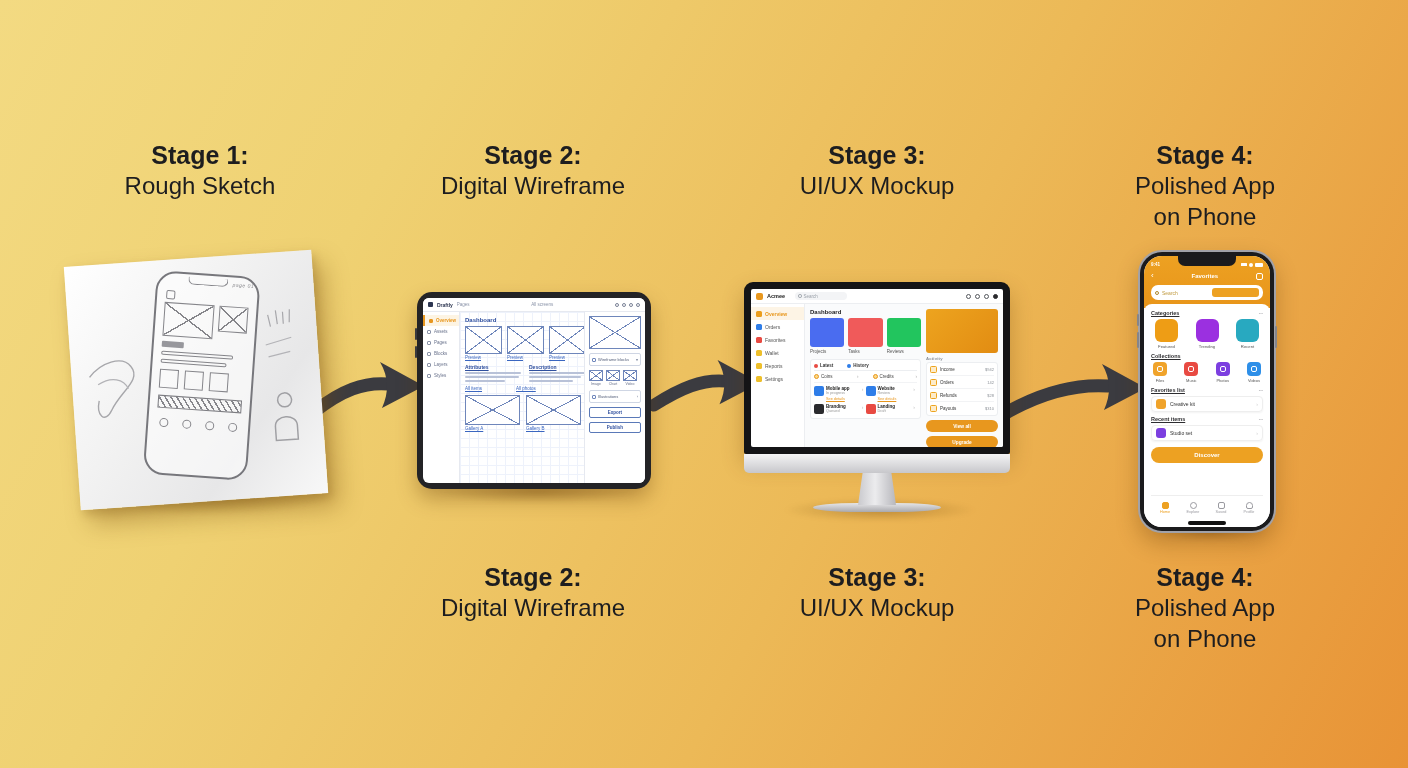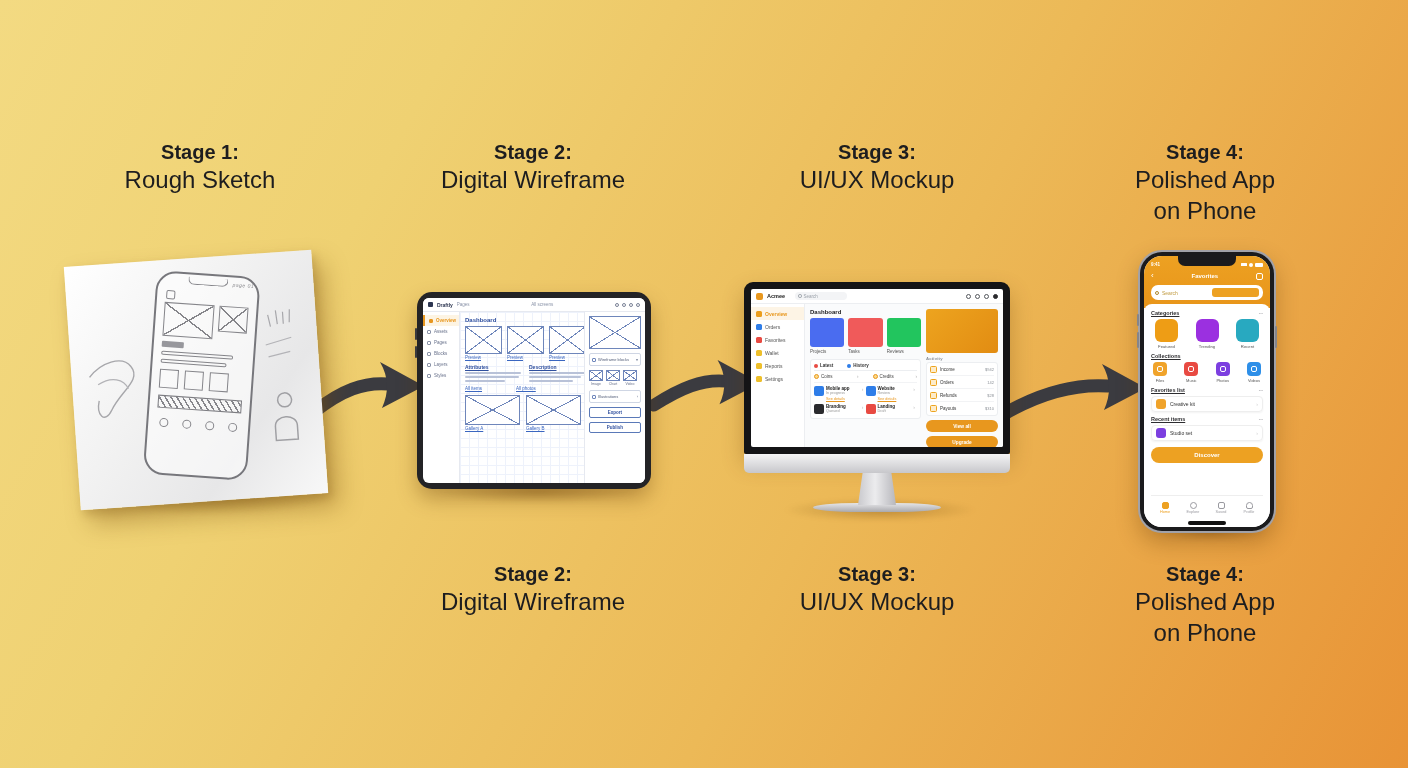--- a/index.html
+++ b/index.html
@@ -4,21 +4,21 @@
 <style>
   * { margin:0; padding:0; box-sizing:border-box; }
   html,body { width:1408px; height:768px; overflow:hidden; }
   body { font-family:"Liberation Sans", sans-serif; }
   .canvas {
     position:relative; width:1408px; height:768px; overflow:hidden;
     background:linear-gradient(118deg,#f3da82 0%, #efd172 26%, #ecb957 60%, #e89336 100%);
   }
   
   .stage-label { position:absolute; width:300px; text-align:center; color:#1d1d1f; }
-  .stage-label .t { font-size:20px; font-weight:700; line-height:1.25; }
+  .stage-label .t { font-size:25px; font-weight:700; line-height:1.25; }
   .stage-label .s { font-size:24px; font-weight:400; line-height:1.28; }
   
   .arrow { position:absolute; z-index:1; }
   
   .dev-shadow { position:absolute; z-index:0; background:radial-gradient(ellipse at center, rgba(99,57,5,.34), rgba(99,57,5,0) 68%); filter:blur(2px); }
   
   .paper { position:absolute; left:72px; top:258px; width:248px; height:244px; z-index:2;
     transform:rotate(-4deg);
     background:linear-gradient(128deg,#ffffff 0%, #f2f2f2 40%, #e7e7e8 72%, #f8f8f8 100%);
     box-shadow:10px 14px 24px rgba(125,82,18,.40), 3px 5px 9px rgba(125,82,18,.22);

